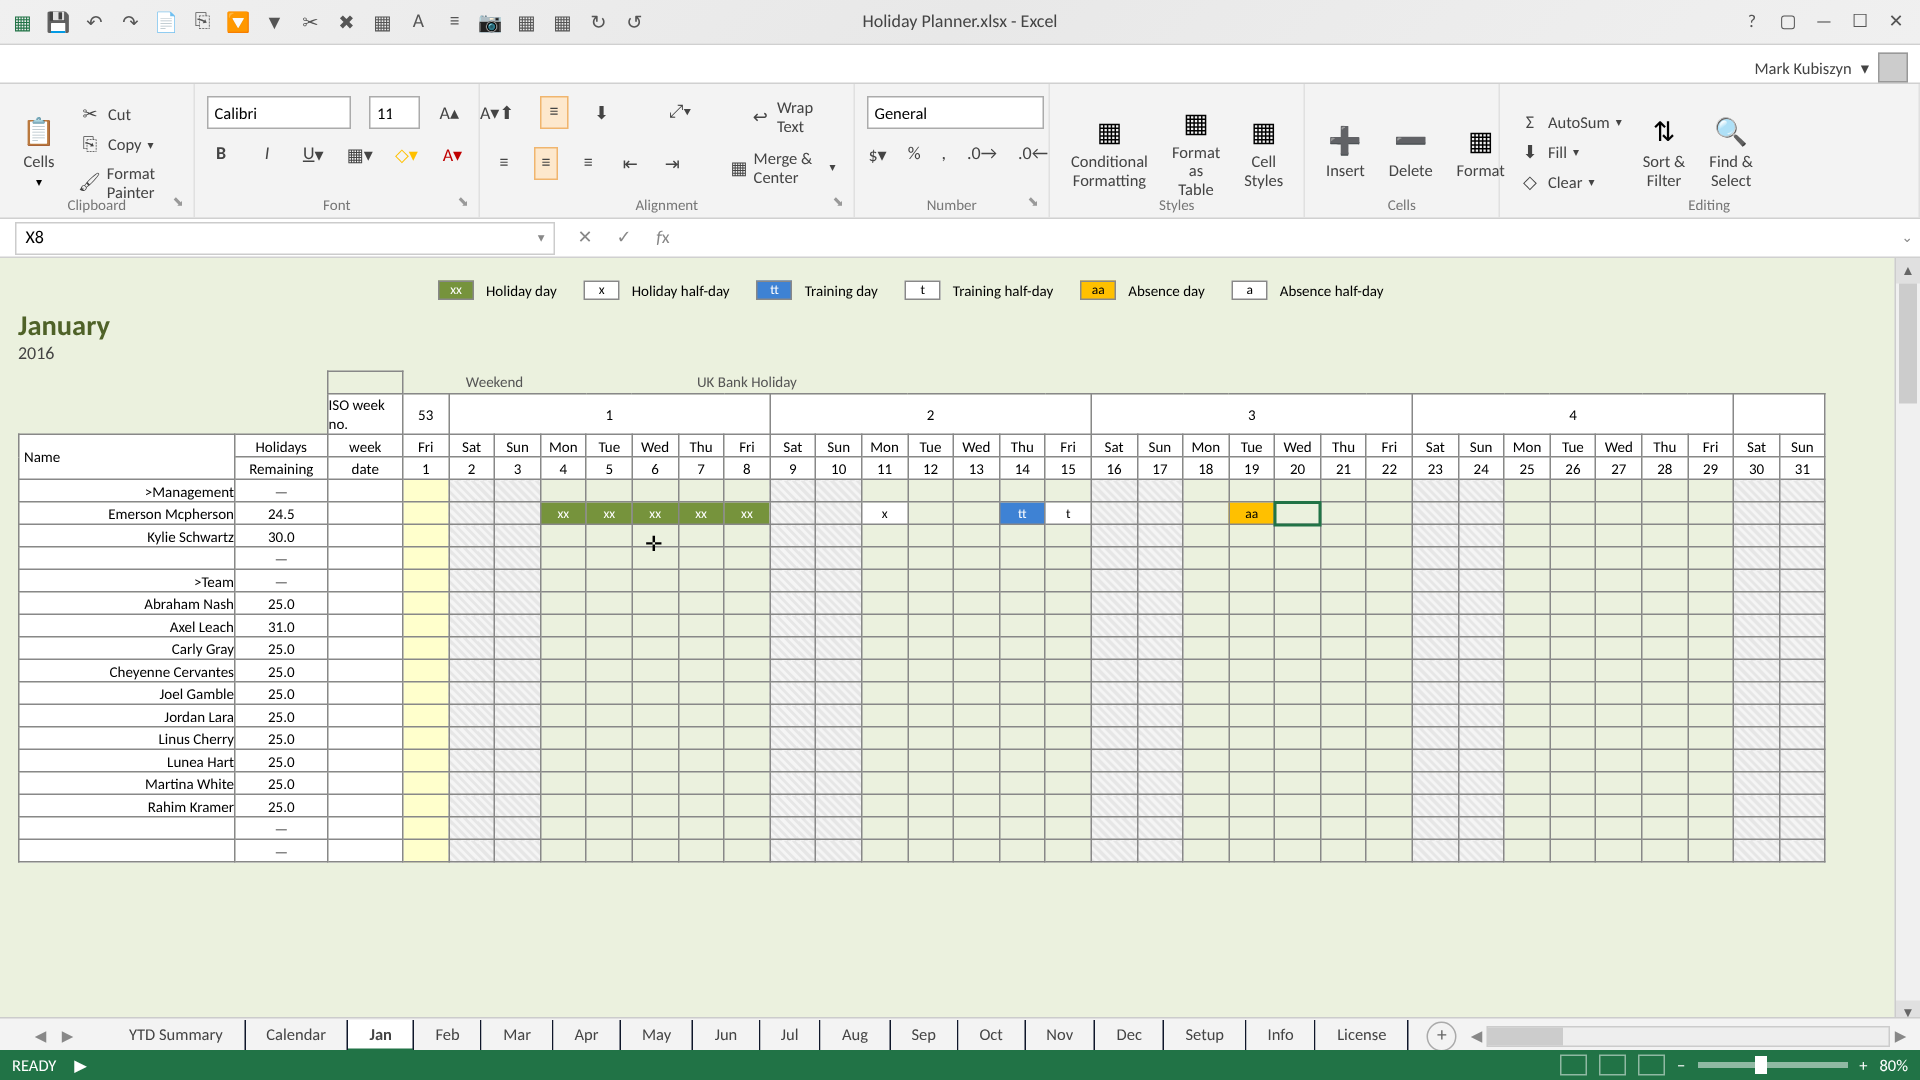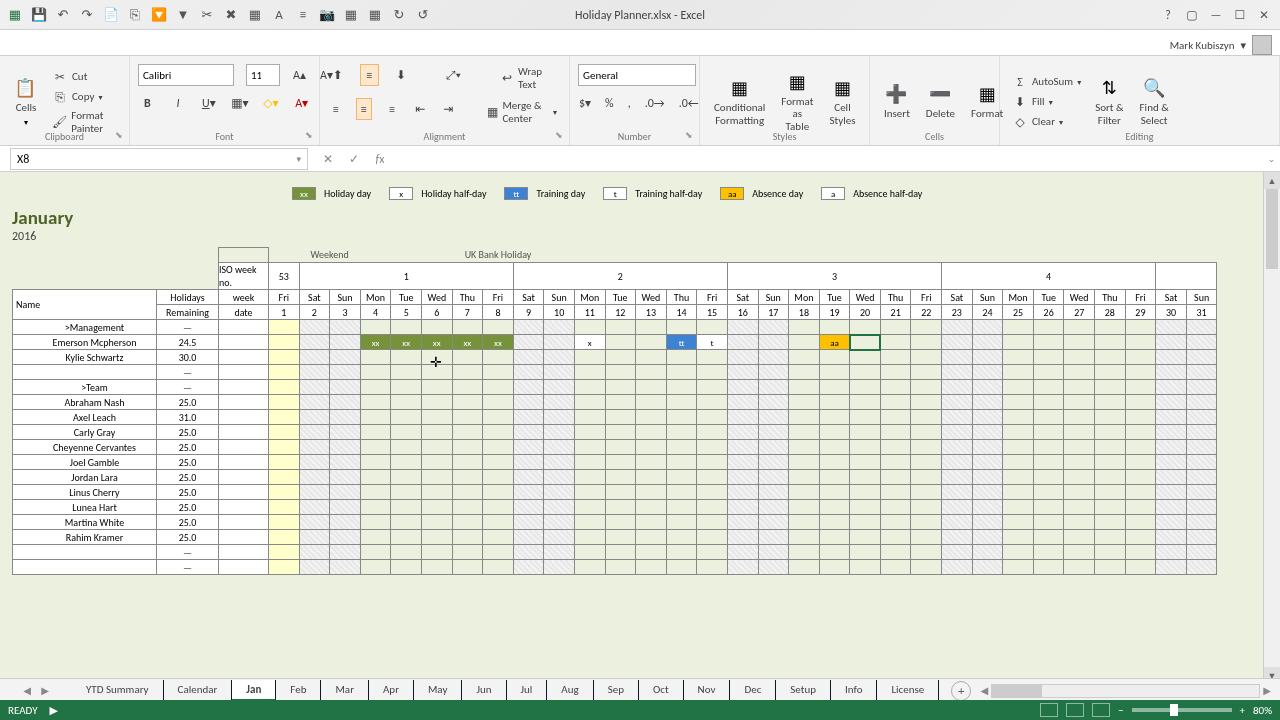--- a/index.html
+++ b/index.html
@@ -33,21 +33,21 @@
 .small-btn { display: flex; align-items: center; gap: 4px; font-size: 11px; color: #444; padding: 1px 4px; }
 .small-btn .icon { width: 16px; height: 16px; display: flex; align-items: center; justify-content: center; font-size: 12px; }
 .font-select { height: 22px; font-size: 11px; border: 1px solid #ababab; background: #fff; padding: 0 18px 0 4px; appearance: none; }
 .row { display: flex; gap: 12px; }
 .mini-btn { width: 22px; height: 22px; display: flex; align-items: center; justify-content: center; border: 1px solid transparent; font-size: 12px; color: #444; }
 .mini-btn.active { background: #fde8cd; border: 1px solid #f0b56e; }
 .dialog-launcher { position: absolute; bottom: 4px; right: 2px; width: 12px; height: 12px; font-size: 9px; color: #999; }
 
 
 .formula-row { height: 26px; display: flex; align-items: center; border-bottom: 1px solid #d0d0d0; background: #fff; }
-.name-box { width: 298px; height: 22px; border: 1px solid #ccc; margin: 0 4px 0 10px; font-size: 12px; padding: 0 6px; display: flex; align-items: center; background: #fff; }
+.name-box { width: 360px; height: 22px; border: 1px solid #ccc; margin: 0 4px 0 10px; font-size: 12px; padding: 0 6px; display: flex; align-items: center; background: #fff; }
 .fx-btns { display: flex; gap: 6px; padding: 0 6px; }
 .fx-btn { width: 20px; height: 20px; display: flex; align-items: center; justify-content: center; font-size: 12px; color: #888; }
 .formula-input { flex: 1; height: 22px; border: none; font-size: 12px; padding: 0 6px; }
 
 
 .sheet-area { position: absolute; top: 172px; left: 0; right: 0; bottom: 36px; background: #ebf1de; overflow: hidden; }
 .inner { position: absolute; left: 12px; top: 12px; right: 18px; }
 
 
 .legend { height: 18px; display: flex; align-items: center; font-size: 10px; gap: 18px; padding-left: 280px; }
@@ -61,21 +61,21 @@
 .s-absence-half { background: #fff; }
 
 
 .month-hdr { margin-top: 4px; }
 .month-name { font-size: 19px; font-weight: bold; color: #4f6228; }
 .year { font-size: 12px; color: #444; }
 
 
 table.planner { border-collapse: collapse; font-size: 10px; margin-top: 4px; table-layout: fixed; }
 .planner td, .planner th { border: 1px solid #888; text-align: center; padding: 0; height: 15px; }
-.planner .name-col { width: 144px; text-align: center; padding-left: 20px; }
+.planner .name-col { width: 144px; text-align: right; padding-left: 20px; }
 .planner .hol-col { width: 62px; }
 .planner .wk-col { width: 50px; }
 .planner .day-col { width: 30.6px; }
 .planner .noborder { border: none; background: #ebf1de; }
 .planner .hdr { background: #fff; font-weight: normal; }
 .planner .weekend-hdr { background: #ebf1de; border: none; font-size: 10px; color: #555; }
 .planner .bank-hdr { background: #ebf1de; border: none; font-size: 10px; color: #555; }
 .planner .isowk { text-align: left; padding-right: 4px; font-size: 10px; }
 .weekend { background: repeating-linear-gradient(45deg, #e6e6e6, #e6e6e6 2px, #f5f5f5 2px, #f5f5f5 4px); }
 .bank { background: #ffffcc; }

